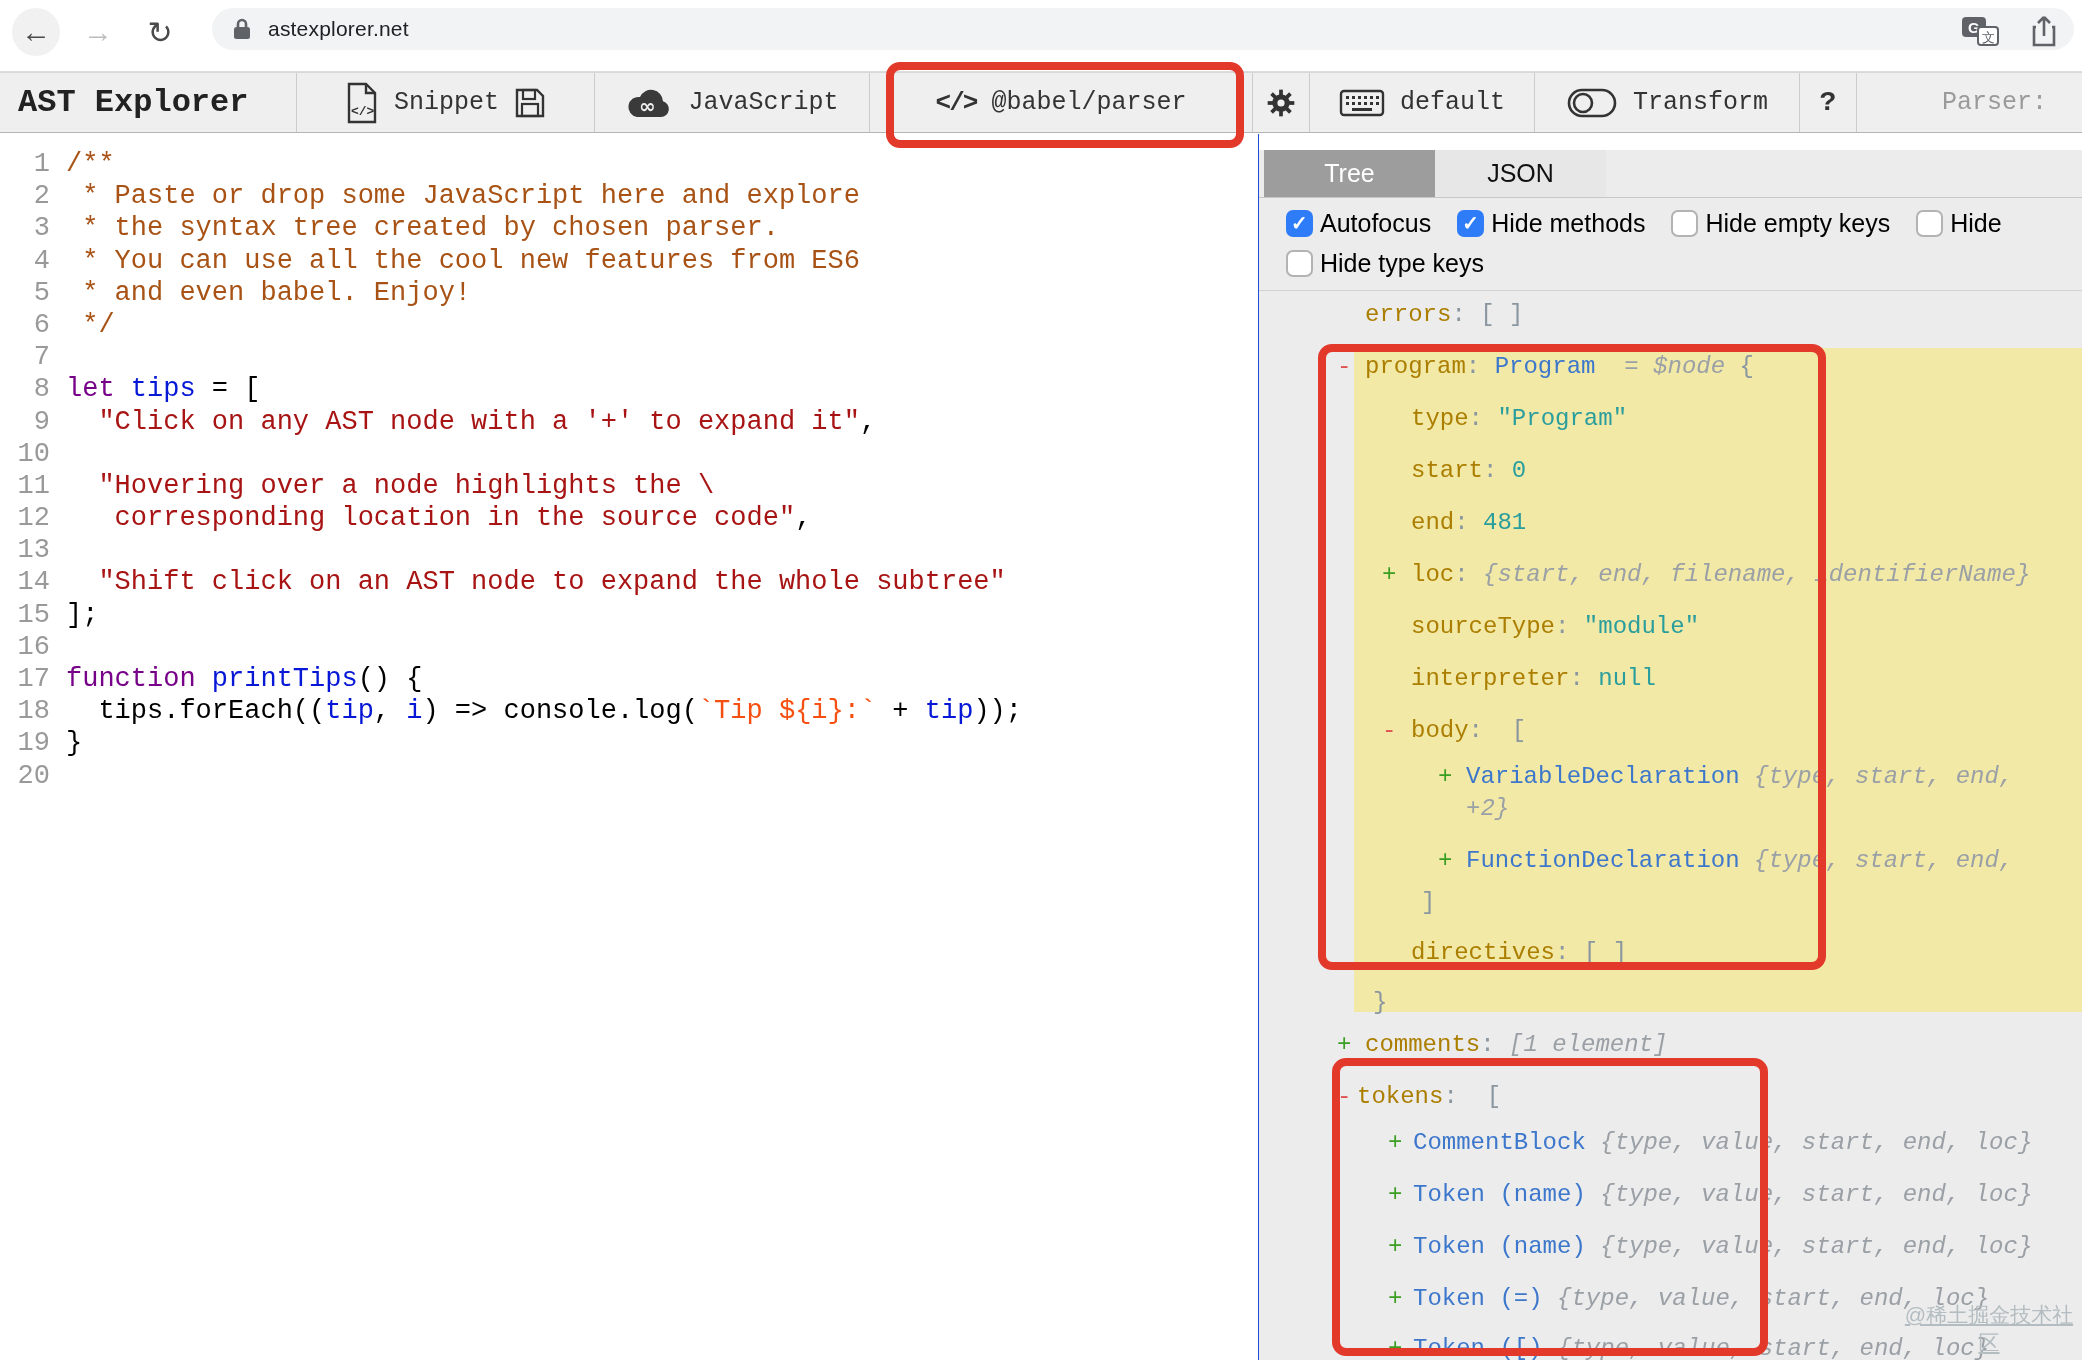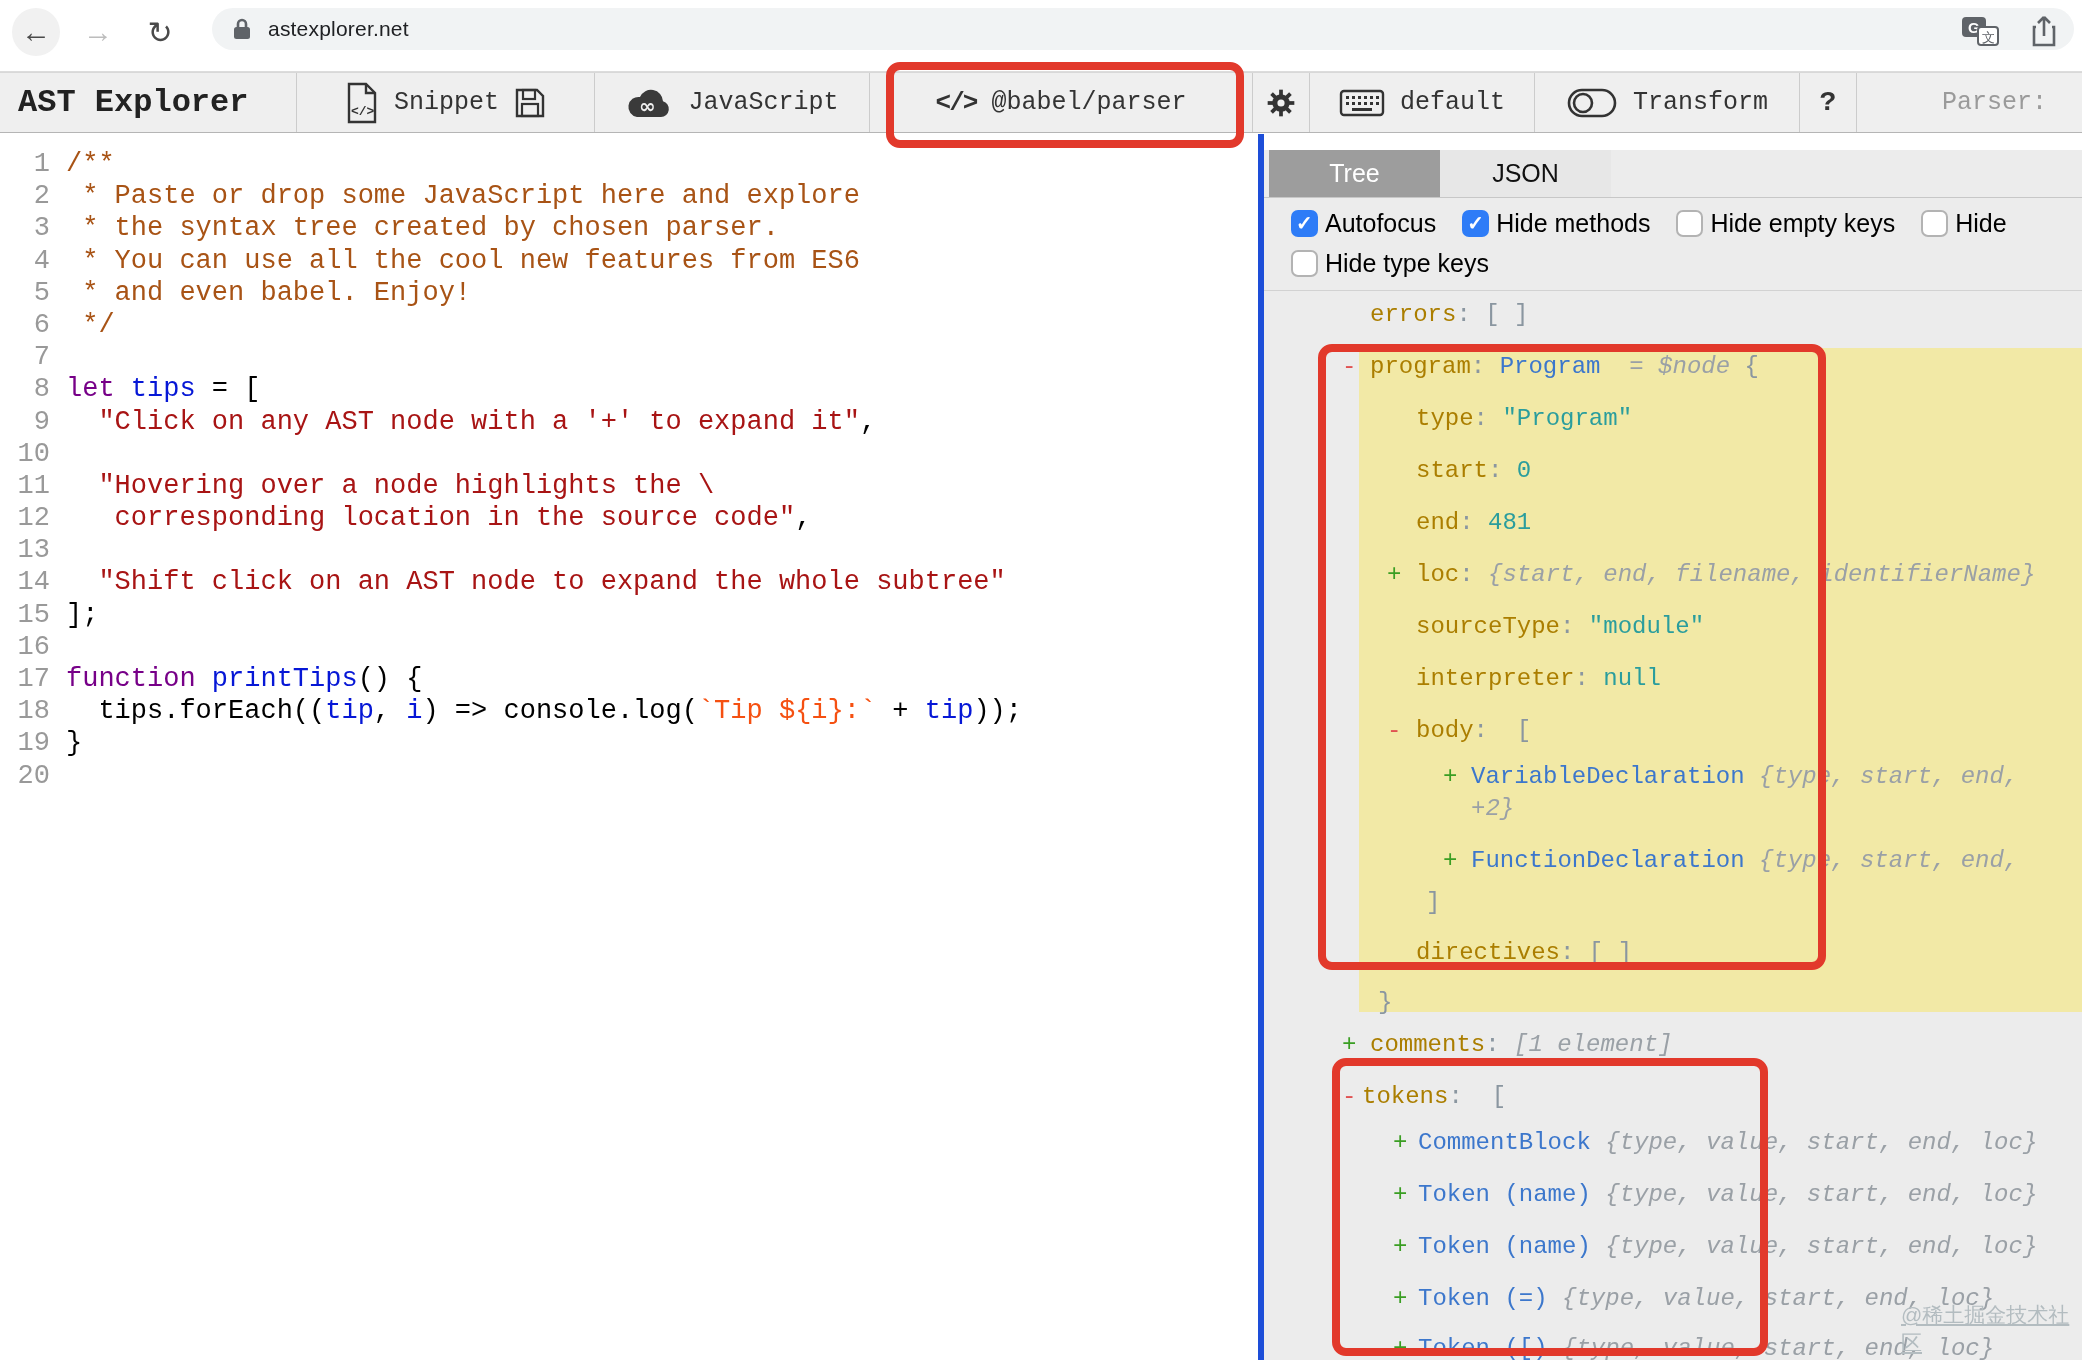--- a/index.html
+++ b/index.html
@@ -37,21 +37,21 @@
   
   .editor{position:absolute;left:0;top:134px;width:1257px;bottom:0;background:#fff;
           font-family:"Liberation Mono",monospace;font-size:27px;line-height:32.2px;
           padding-top:14px;overflow:hidden;}
   .line{display:flex;height:32.2px;white-space:pre;}
   .gutter{width:50px;text-align:right;padding-right:16px;color:#999;flex:none;}
   .tk-pl{color:#000;} .tk-com{color:#a85315;} .tk-kw{color:#770088;}
   .tk-def{color:#0617d6;text-align:center;} .tk-str{color:#a81414;} .tk-str2{color:#f55011;}
   
   .panel{position:absolute;left:1258px;top:134px;right:0;bottom:0;background:#ececec;
-         border-left:6px solid #1d4ed8;overflow:hidden;}
+         border-left:1px solid #1d4ed8;overflow:hidden;text-align:center;}
   .panel-topstrip{position:absolute;left:0;top:0;right:0;height:16px;background:#fff;}
   .tabline{position:absolute;left:0;top:63px;right:0;height:1px;background:#c7c7c7;}
   .tab{position:absolute;top:16px;height:47px;width:171px;display:flex;align-items:center;
        justify-content:center;font-size:25px;}
   .tab-tree{left:5px;background:#9d9d9d;color:#fff;}
   .tab-json{left:176px;background:#e7e7e7;color:#111;}
   .optrow{position:absolute;left:27px;right:0;height:30px;display:flex;align-items:center;
           white-space:nowrap;overflow:hidden;}
   .optrow1{top:74px;} .optrow2{top:114px;}
   .cb{width:27px;height:27px;border-radius:7px;flex:none;display:flex;align-items:center;

